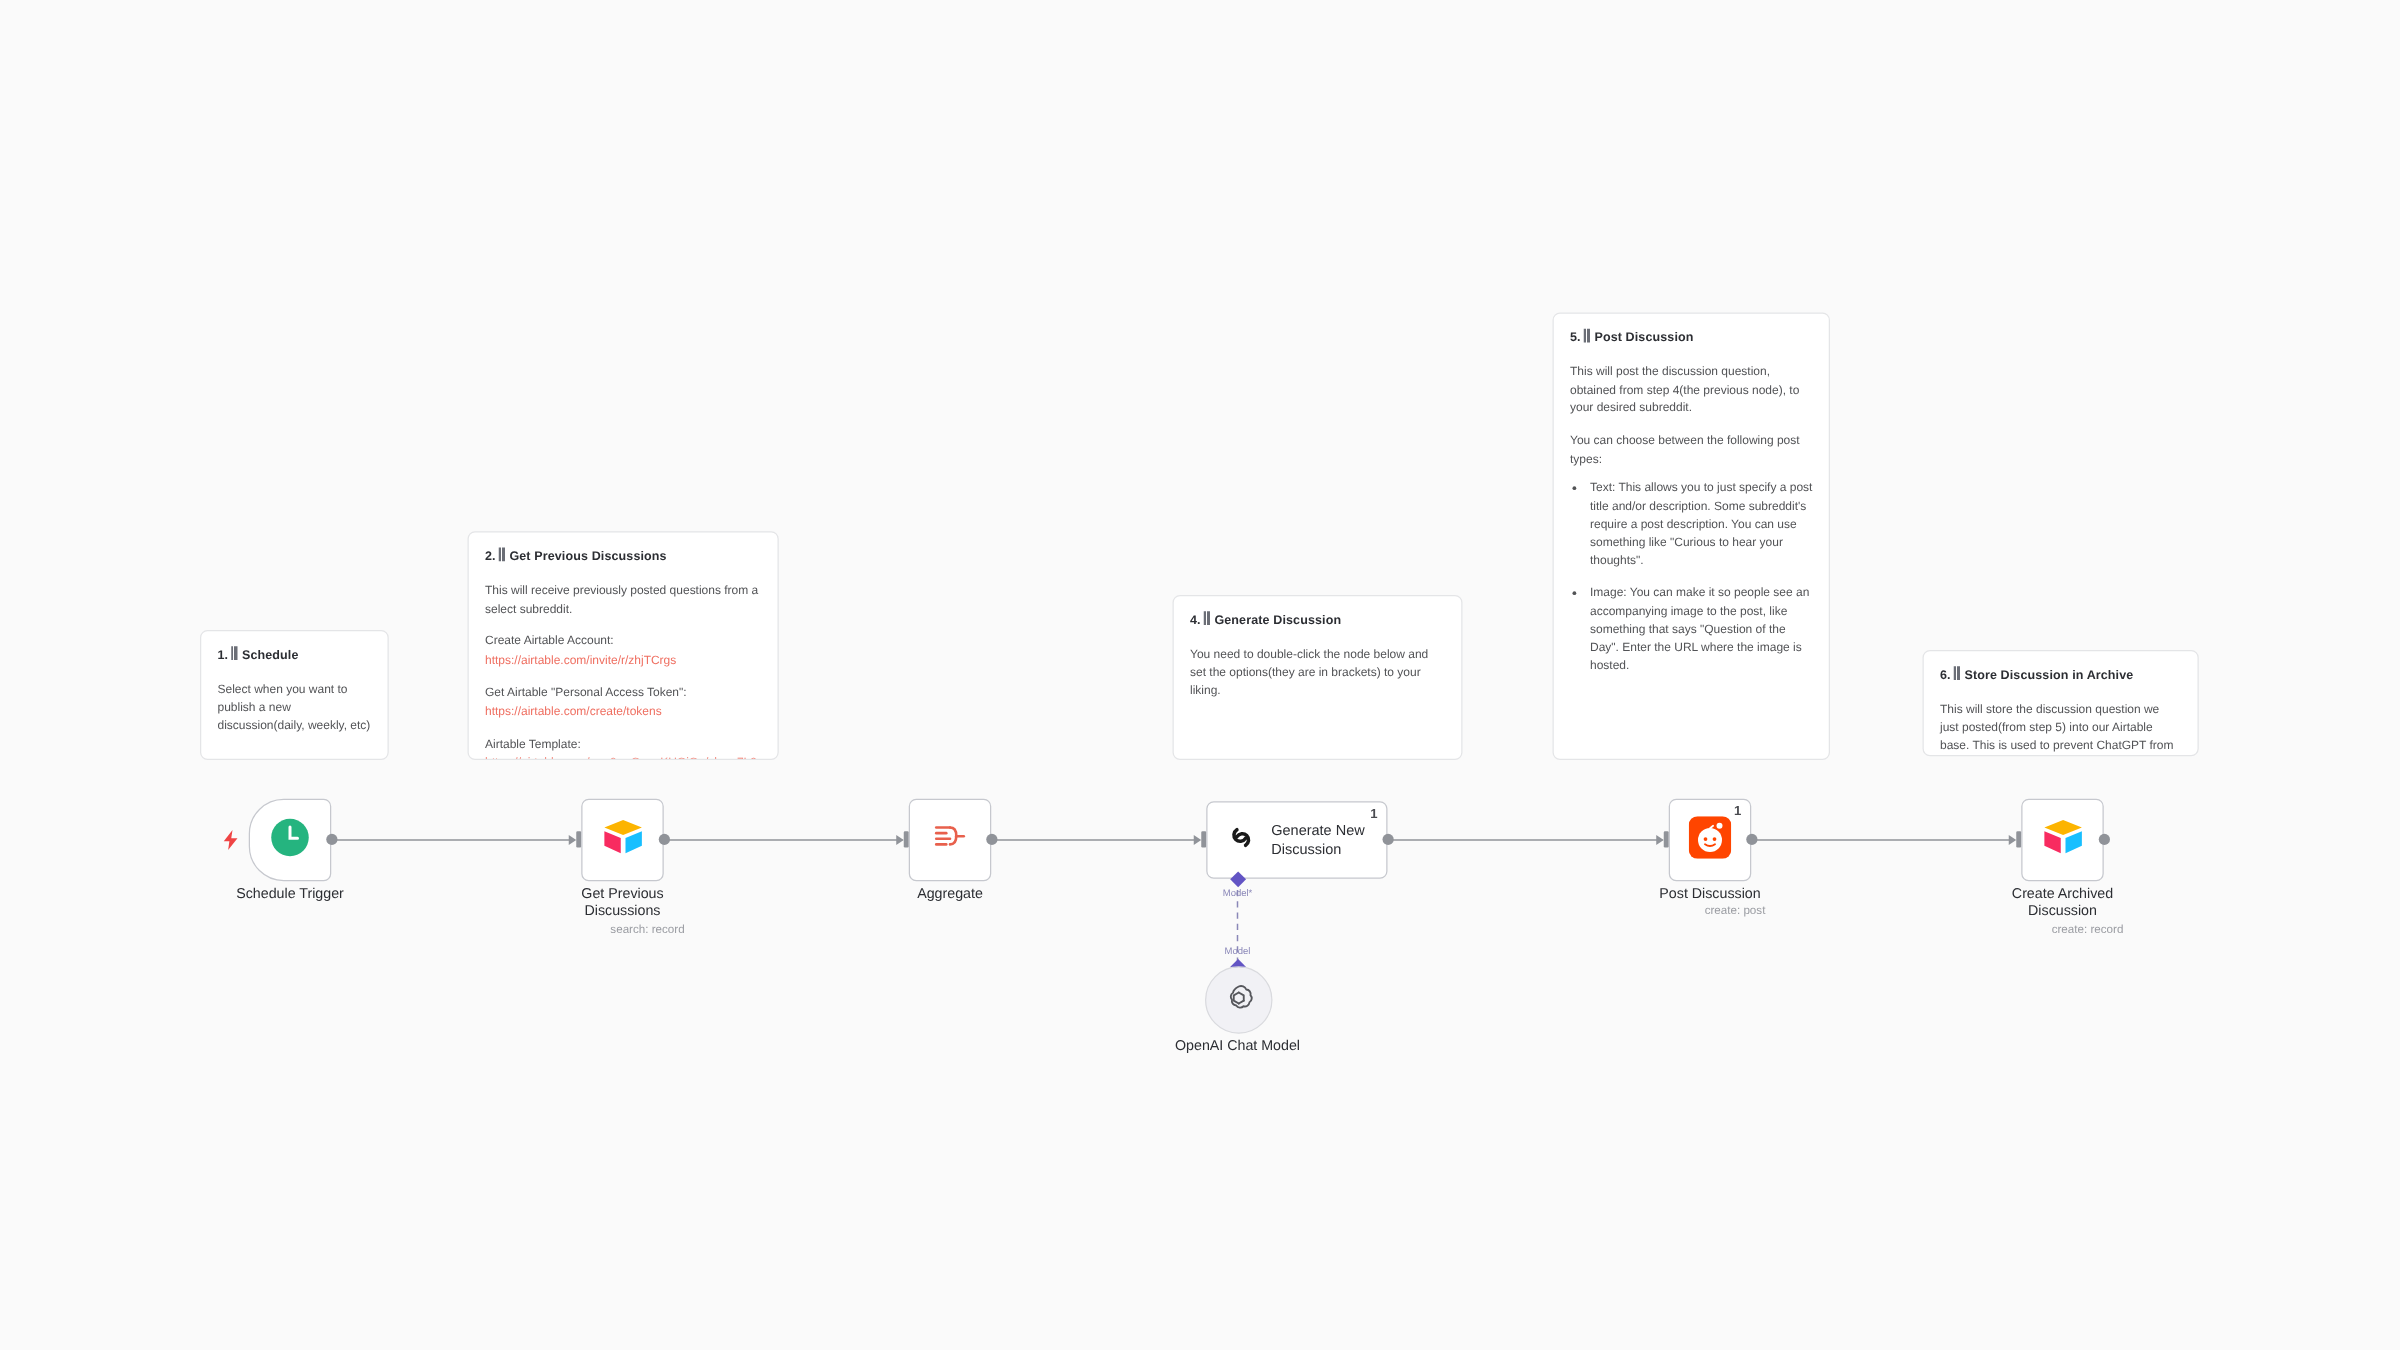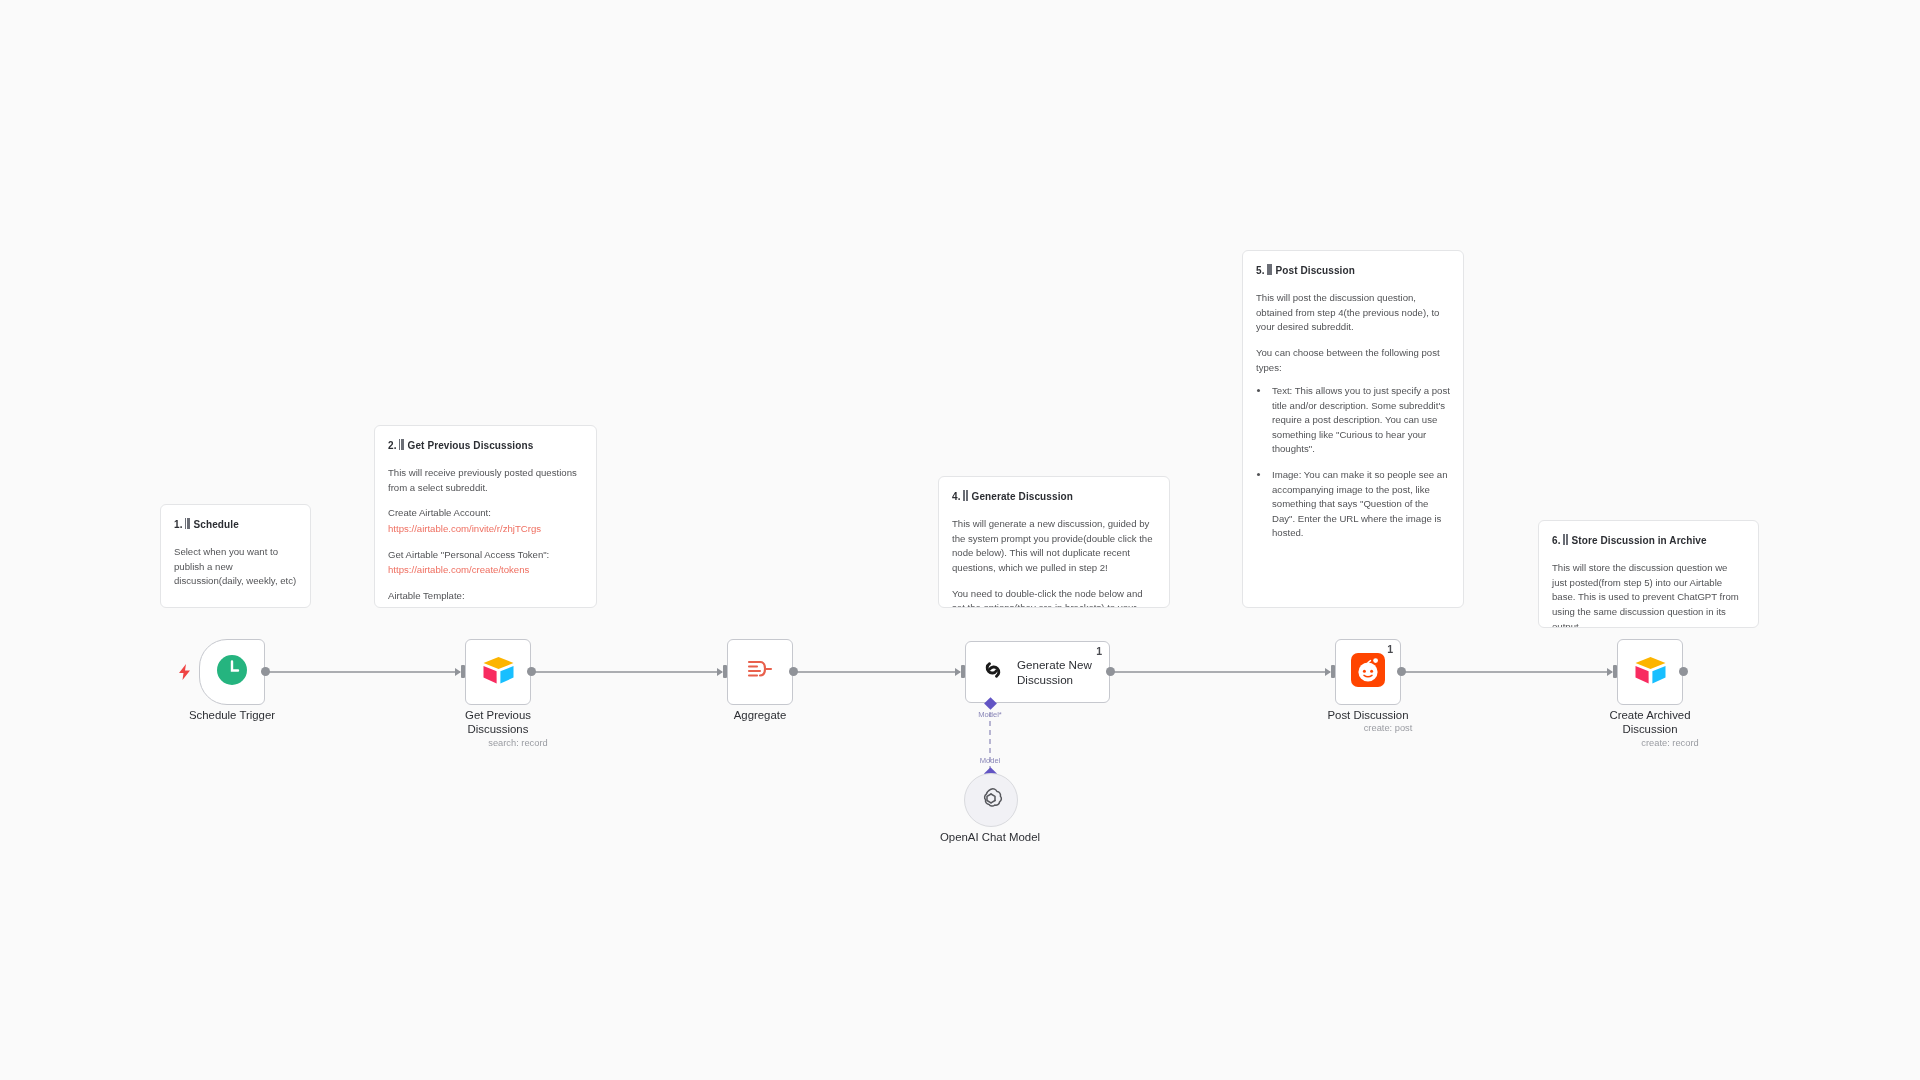--- a/index.html
+++ b/index.html
@@ -217,21 +217,21 @@
     <line x1="990" y1="712" x2="990" y2="770" stroke="#8a87b8" stroke-width="1.2" stroke-dasharray="5 4"></line>
   </svg>
 
   <div class="note" style="left:160px; top:504px; width:151px; height:104px;">
     <div class="note-title">
       <span>1.</span><span class="badge-glyph"></span><span>Schedule</span>
     </div>
     <p>Select when you want to publish a new discussion(daily, weekly, etc)</p>
   </div>
 
-  <div class="note" style="left:374px; top:425px; width:223px; height:183px;">
+  <div class="note" style="left:374px; top:425px; width:249px; height:183px;">
     <div class="note-title">
       <span>2.</span><span class="badge-glyph"></span><span>Get Previous Discussions</span>
     </div>
     <p>This will receive previously posted questions from a select subreddit.</p>
     <p style="margin-bottom:1px;">Create Airtable Account:</p>
     <p style="margin-bottom:11px;">
         <span class="lnk">https://airtable.com/invite/r/zhjTCrgs</span>
       </p>
     <p style="margin-bottom:1px;">Get Airtable "Personal Access Token":</p>
     <p style="margin-bottom:11px;">
@@ -241,38 +241,37 @@
     <p style="margin-bottom:0;">
         <span class="lnk">https://airtable.com/app6wzQqegKUOiOg/shrzy7L9yv8BFRQdY</span>
       </p>
   </div>
 
 
   <div class="note" style="left:938px; top:476px; width:232px; height:132px;">
     <div class="note-title">
       <span>4.</span><span class="badge-glyph"></span><span>Generate Discussion</span>
     </div>
-    <p>This will generate a new discussion, guided by the system prompt you provide(double click the node below). This will not duplicate recent questions, which we pulled in step 2!</p>
     <p>You need to double-click the node below and set the options(they are in brackets) to your liking.</p>
   </div>
 
   <div class="note" style="left:1242px; top:250px; width:222px; height:358px;">
     <div class="note-title">
       <span>5.</span><span class="badge-glyph"></span><span>Post Discussion</span>
     </div>
     <p>This will post the discussion question, obtained from step 4(the previous node), to your desired subreddit.</p>
     <p style="margin-bottom:9px;">You can choose between the following post types:</p>
     <ul>
       <li>Text: This allows you to just specify a post title and/or description. Some subreddit's require a post description. You can use something like "Curious to hear your thoughts".</li>
       <li>Image: You can make it so people see an accompanying image to the post, like something that says "Question of the Day". Enter the URL where the image is hosted.</li>
 
     </ul>
   </div>
 
-  <div class="note" style="left:1538px; top:520px; width:221px; height:108px;">
+  <div class="note" style="left:1538px; top:520px; width:221px; height:85px;">
     <div class="note-title">
       <span>6.</span><span class="badge-glyph"></span><span>Store Discussion in Archive</span>
     </div>
     <p>This will store the discussion question we just posted(from step 5) into our Airtable base. This is used to prevent ChatGPT from using the same discussion question in its output.</p>
   </div>
 
   <div class="bolt" style="left:178px; top:664px;">
     <svg width="13" height="16" viewBox="0 0 13 16">
         <path d="M8 0 L1 9 H5.5 L4.5 16 L12 6.5 H7 Z" fill="#ef4444"></path>
       </svg>

